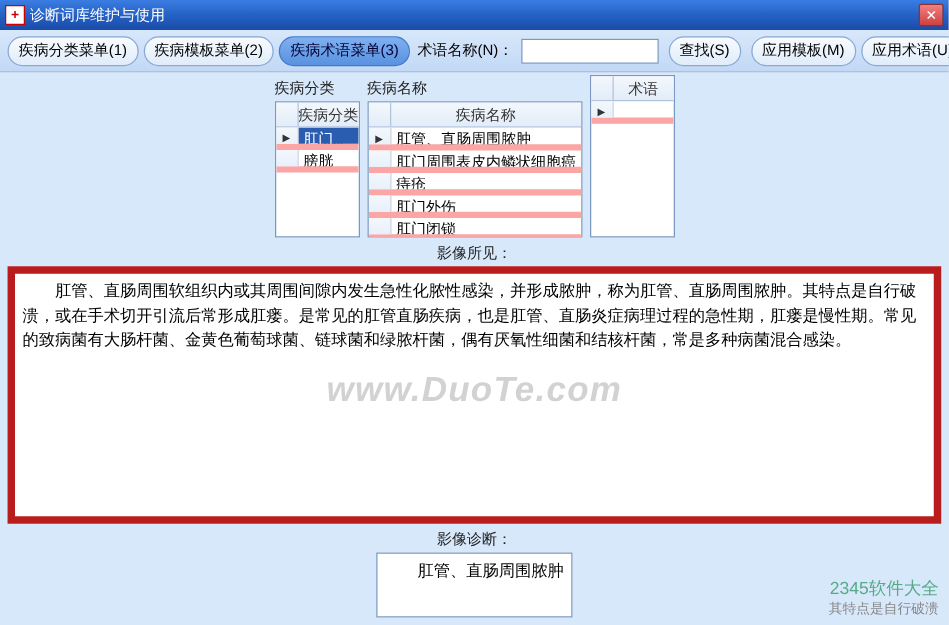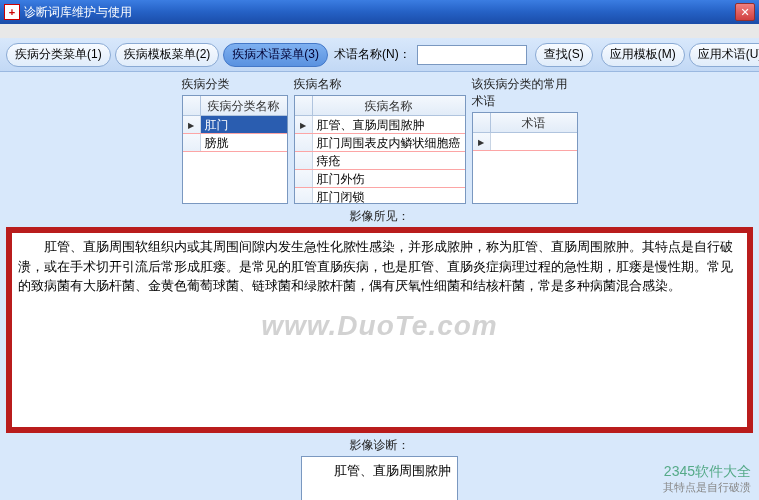--- a/index.html
+++ b/index.html
@@ -41,21 +41,20 @@
     }
     
     .toolbar {
       height: 34px;
       background: linear-gradient(to bottom, #d8e8fb, #c2d8f5);
       border-bottom: 1px solid #9ab8e0;
       display: flex;
       align-items: center;
       padding: 0 6px;
       gap: 4px;
-      margin-top: 14px;
     }
     .tb-btn {
       height: 24px;
       padding: 0 8px;
       background: linear-gradient(to bottom, #f8fbff, #e0ecfa);
       border: 1px solid #8aaad4;
       border-radius: 12px;
       font-size: 12px;
       display: flex;
       align-items: center;
@@ -129,21 +128,21 @@
       color: #333;
     }
     .grid-body {
       flex: 1;
       overflow-y: auto;
       overflow-x: hidden;
     }
     .grid-row {
       height: 18px;
       display: flex;
-      border-bottom: 1px solid #fca5a5;
+      border-bottom: 5px solid #fca5a5;
       font-size: 12px;
       line-height: 18px;
     }
     .row-indicator {
       width: 18px;
       background: linear-gradient(to bottom, #f4f8fd, #e8f0fa);
       border-right: 1px solid #c8d4e4;
       text-align: center;
       color: #333;
       font-size: 10px;
@@ -288,21 +287,20 @@
             </div>
             <div class="grid-row">
               <div class="row-indicator"></div>
               <div class="row-cell">肛门闭锁</div>
             </div>
           </div>
       </div>
     </div>
 
     <div class="panel">
-      <div class="panel-title">该疾病分类的常用术语</div>
       <div class="grid-wrap">
         <div class="grid-header">
           <div class="grid-header-indicator"></div>
           <div class="grid-header-label">术语</div>
         </div>
         <div class="grid-body" id="terms-body">
           <div class="grid-row current">
             <div class="row-indicator"></div>
             <div class="row-cell"></div>
           </div>

